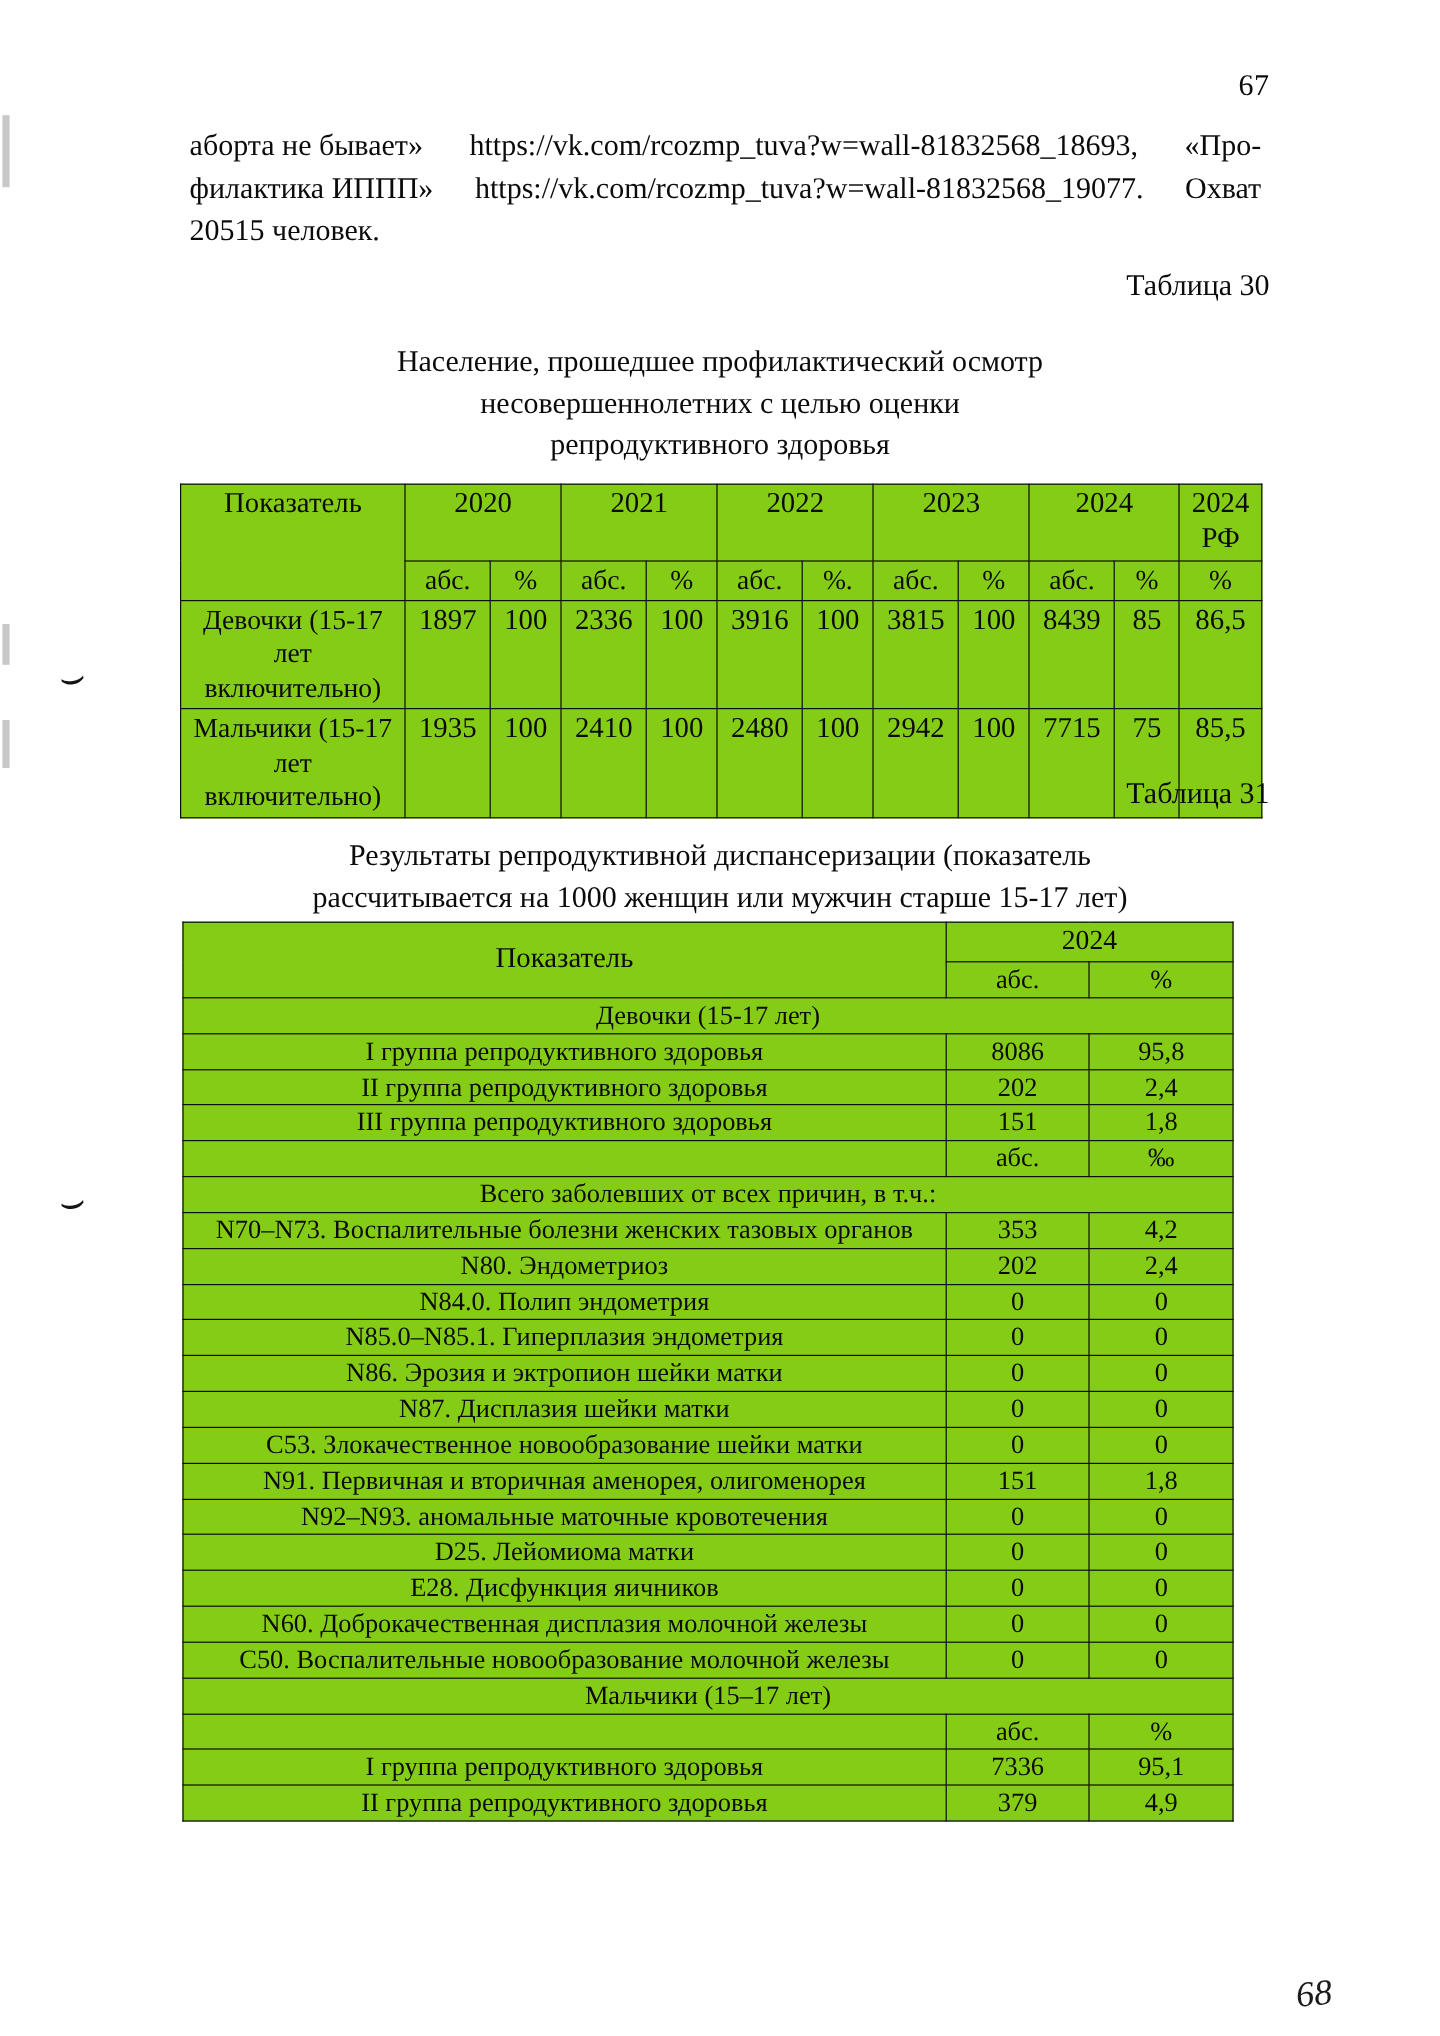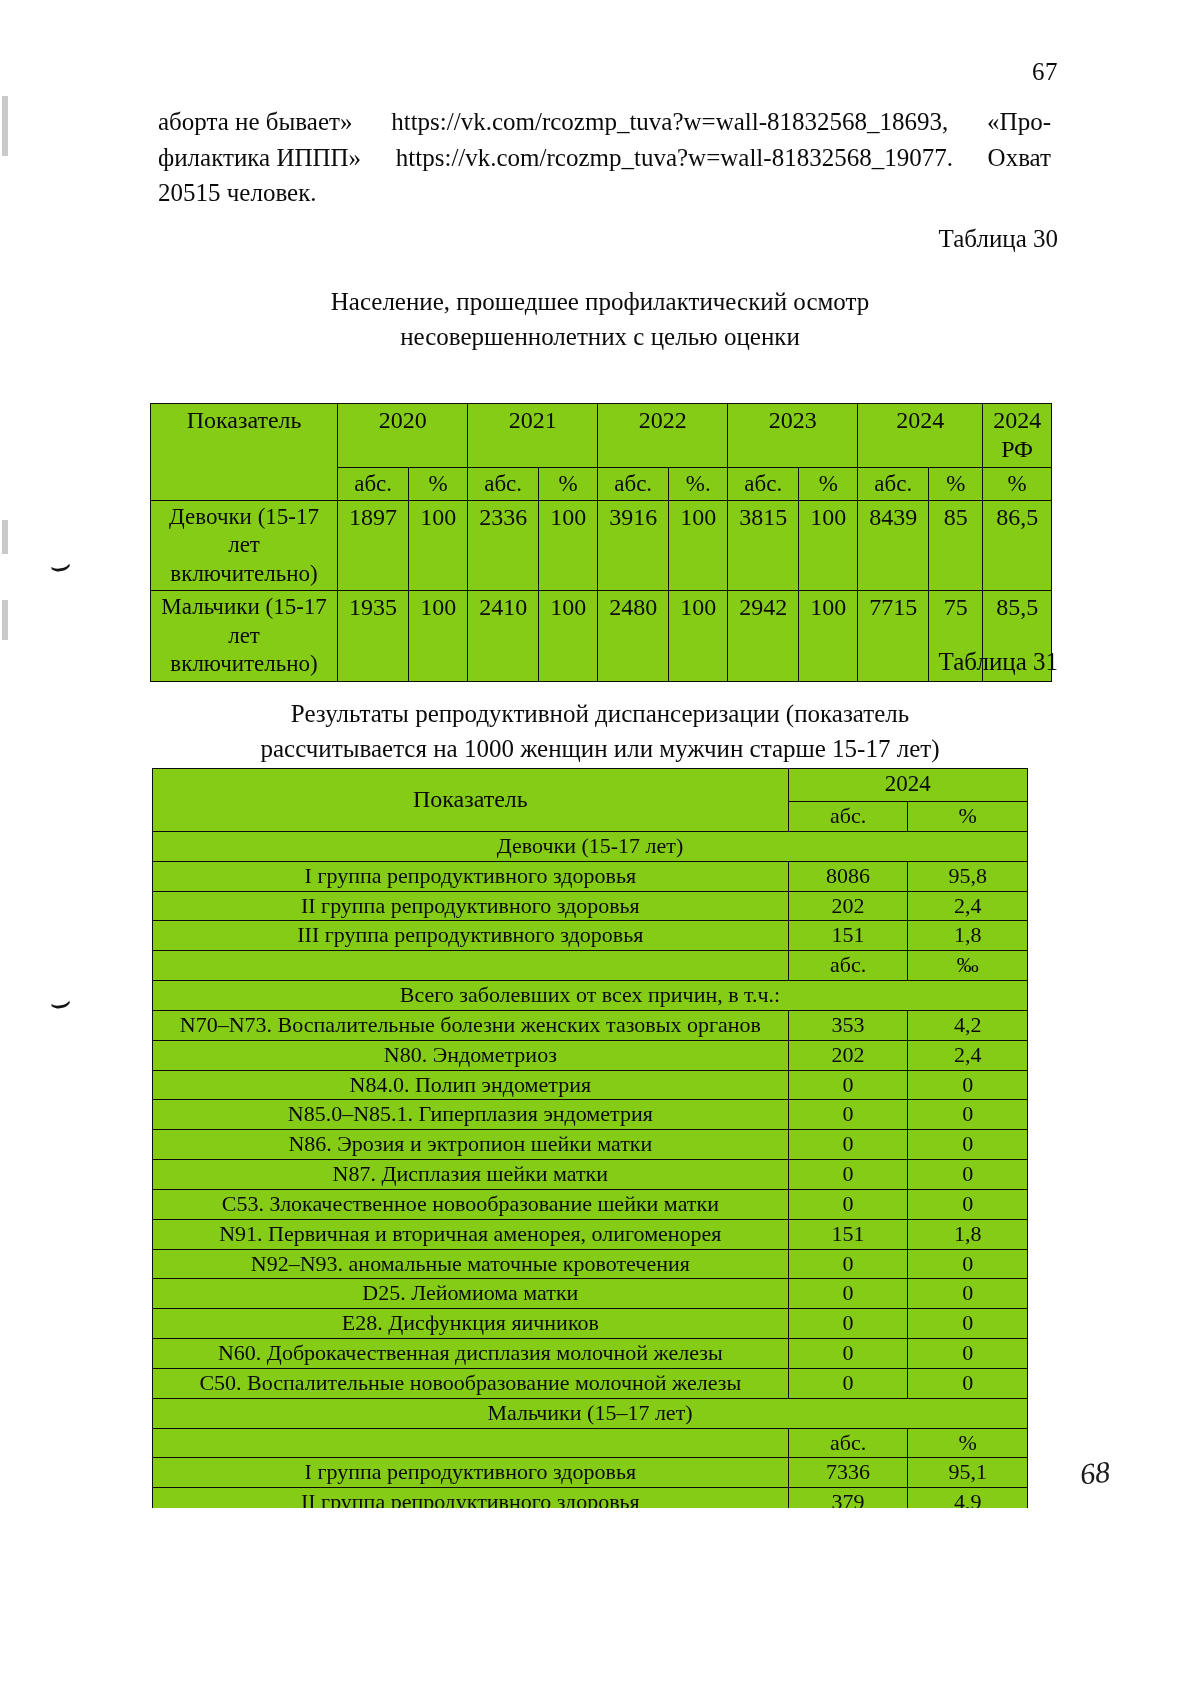--- a/index.html
+++ b/index.html
@@ -3,21 +3,21 @@
 <meta charset="utf-8">
 <style>
   html, body {
     margin: 0;
     padding: 0;
     background: #ffffff;
   }
   .page {
     position: relative;
     width: 1200px;
-    height: 1508px;
+    height: 1697px;
     background: #ffffff;
     font-family: "Liberation Serif", "DejaVu Serif", serif;
     color: #0b0b0b;
     overflow: hidden;
   }
 
   
   .page-number {
     position: absolute;
     top: 58px;
@@ -196,20 +196,21 @@
       <span>Охват</span>
     </div>
     <div>20515 человек.</div>
   </div>
 
   <div class="table-label" id="table30-label">Таблица 30</div>
 
   <div class="table-title" id="table30-title">
     <div>Население, прошедшее профилактический осмотр</div>
     <div>несовершеннолетних с целью оценки</div>
+    <div>репродуктивного здоровья</div>
   </div>
 
   <table class="doc-table" id="table30">
     <tbody>
       <tr>
         <td class="c mid ind-col yr" rowspan="2" style="height:66px;">Показатель</td>
         <td class="c yr abs-col" colspan="2" style="height:40px;">2020</td>
         <td class="c yr" colspan="2">2021</td>
         <td class="c yr" colspan="2">2022</td>
         <td class="c yr" colspan="2">2023</td>

